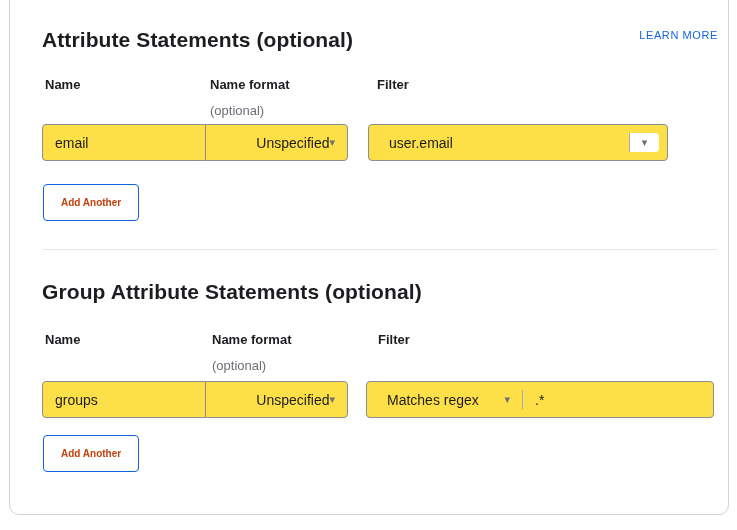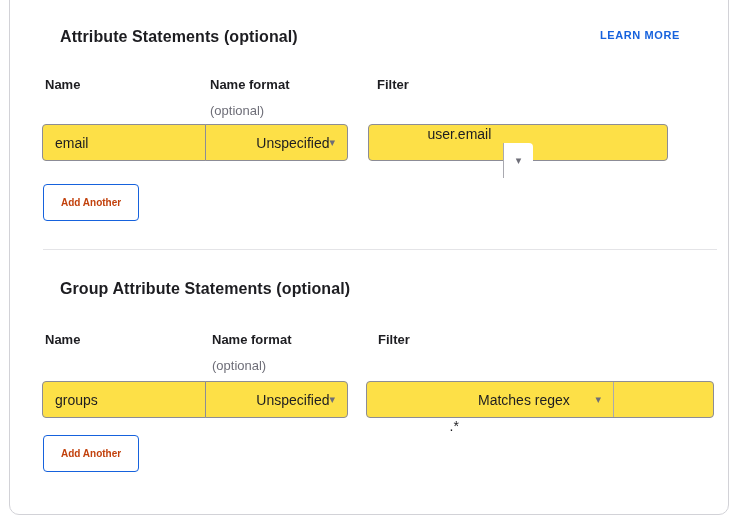--- a/index.html
+++ b/index.html
@@ -20,37 +20,37 @@
     background: #ffffff;
   }
   .divider {
     position: absolute;
     left: 33px; width: 674px; height: 1px;
     background: #e4e4e7;
   }
   .divider-mid { top: 264px; }
   .section-title {
     position: absolute;
-    left: 50px;
-    font-size: 16px;
+    left: 32px;
+    font-size: 21px;
     font-weight: bold;
     color: #1d1d21;
     letter-spacing: 0.1px;
   }
   .title-1 { top: 43px; }
   .title-2 { top: 295px; }
   .learn-more {
     position: absolute;
     left: 590px; top: 44px; width: 118px;
+    text-align: right;
     font-size: 11px;
     letter-spacing: 0.6px;
     color: #1662dd;
     text-decoration: none;
     cursor: pointer;
-    font-weight: bold;
   }
   .col-label {
     position: absolute;
     font-size: 13px;
     font-weight: bold;
     color: #1d1d21;
   }
   .col-note {
     position: absolute;
     font-size: 13px;
@@ -84,22 +84,21 @@
     font-size: 14px;
     cursor: pointer;
   }
   .chevron {
     font-size: 11px;
     color: #6e6e78;
     line-height: 1;
     pointer-events: none;
   }
   .combo {
-    padding: 0;
-    flex-direction: column;
+    padding: 8px;
   }
   .combo .combo-input-wrap { flex: 1 1 auto; height: 100%; }
   .combo-select-part {
     display: flex;
     align-items: center;
     justify-content: space-between;
     width: 148px;
     height: 100%;
     padding: 0 12px;
     border-right: 1px solid #a9a9b0;

